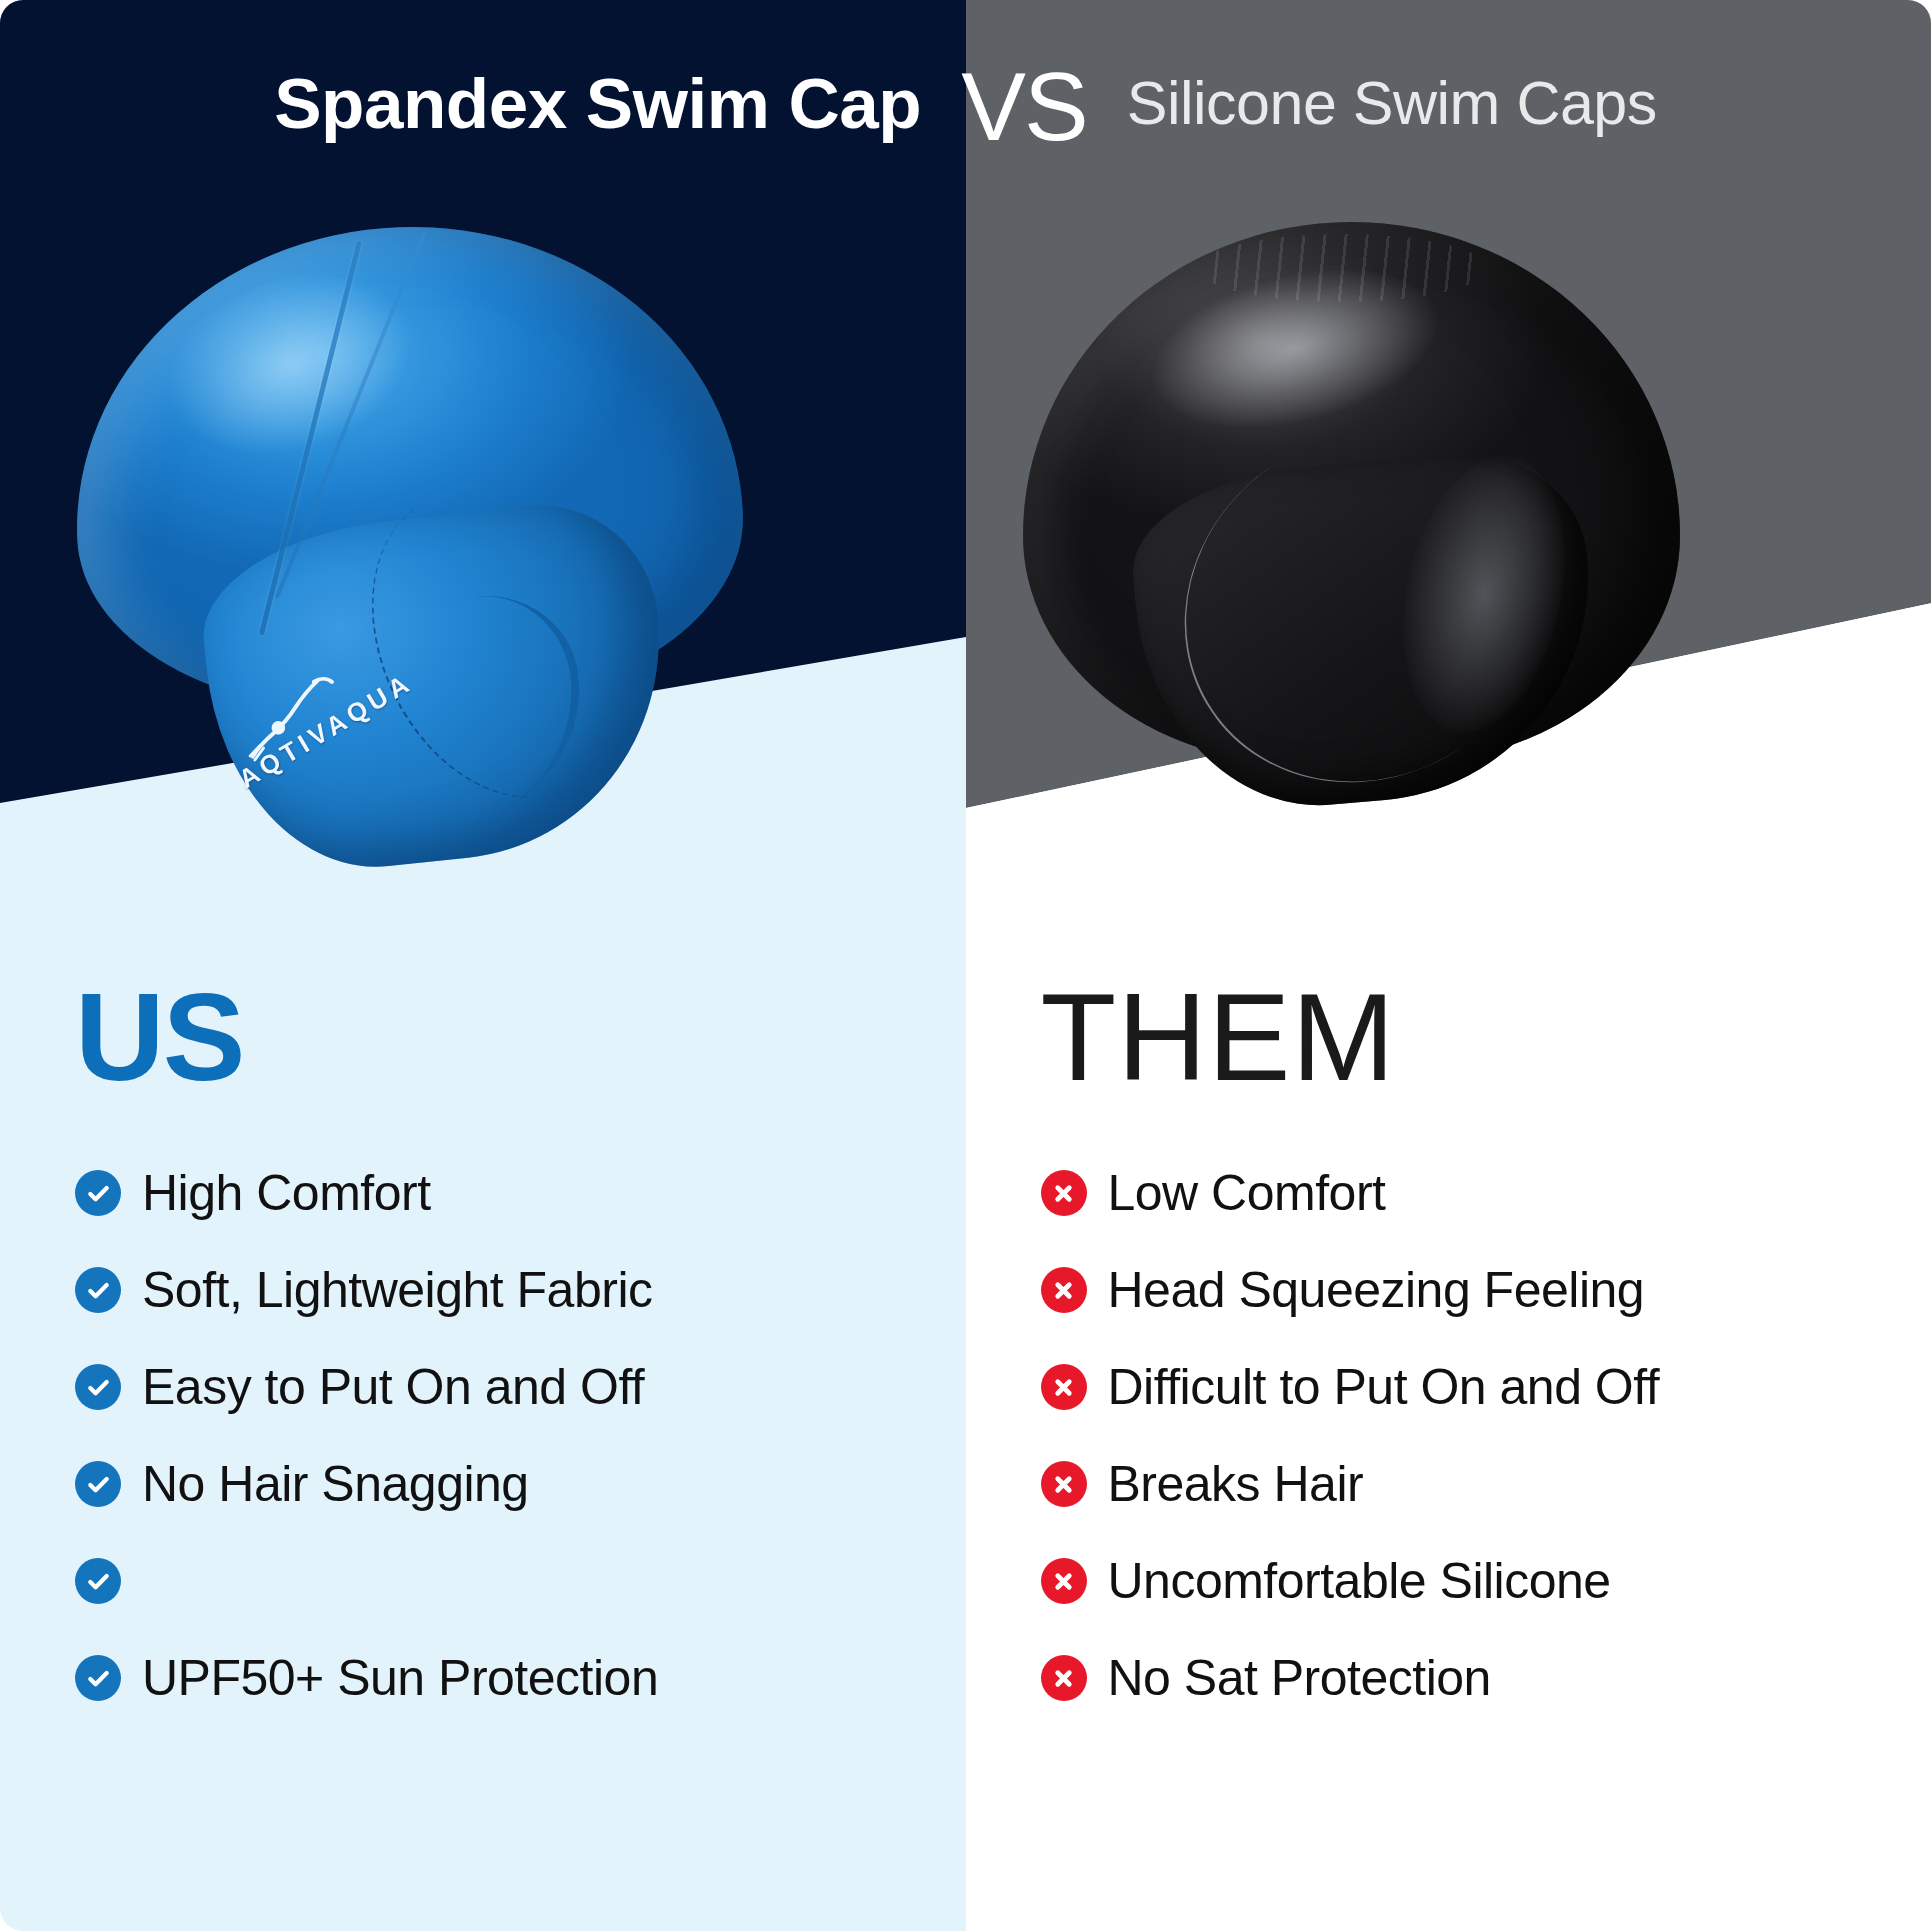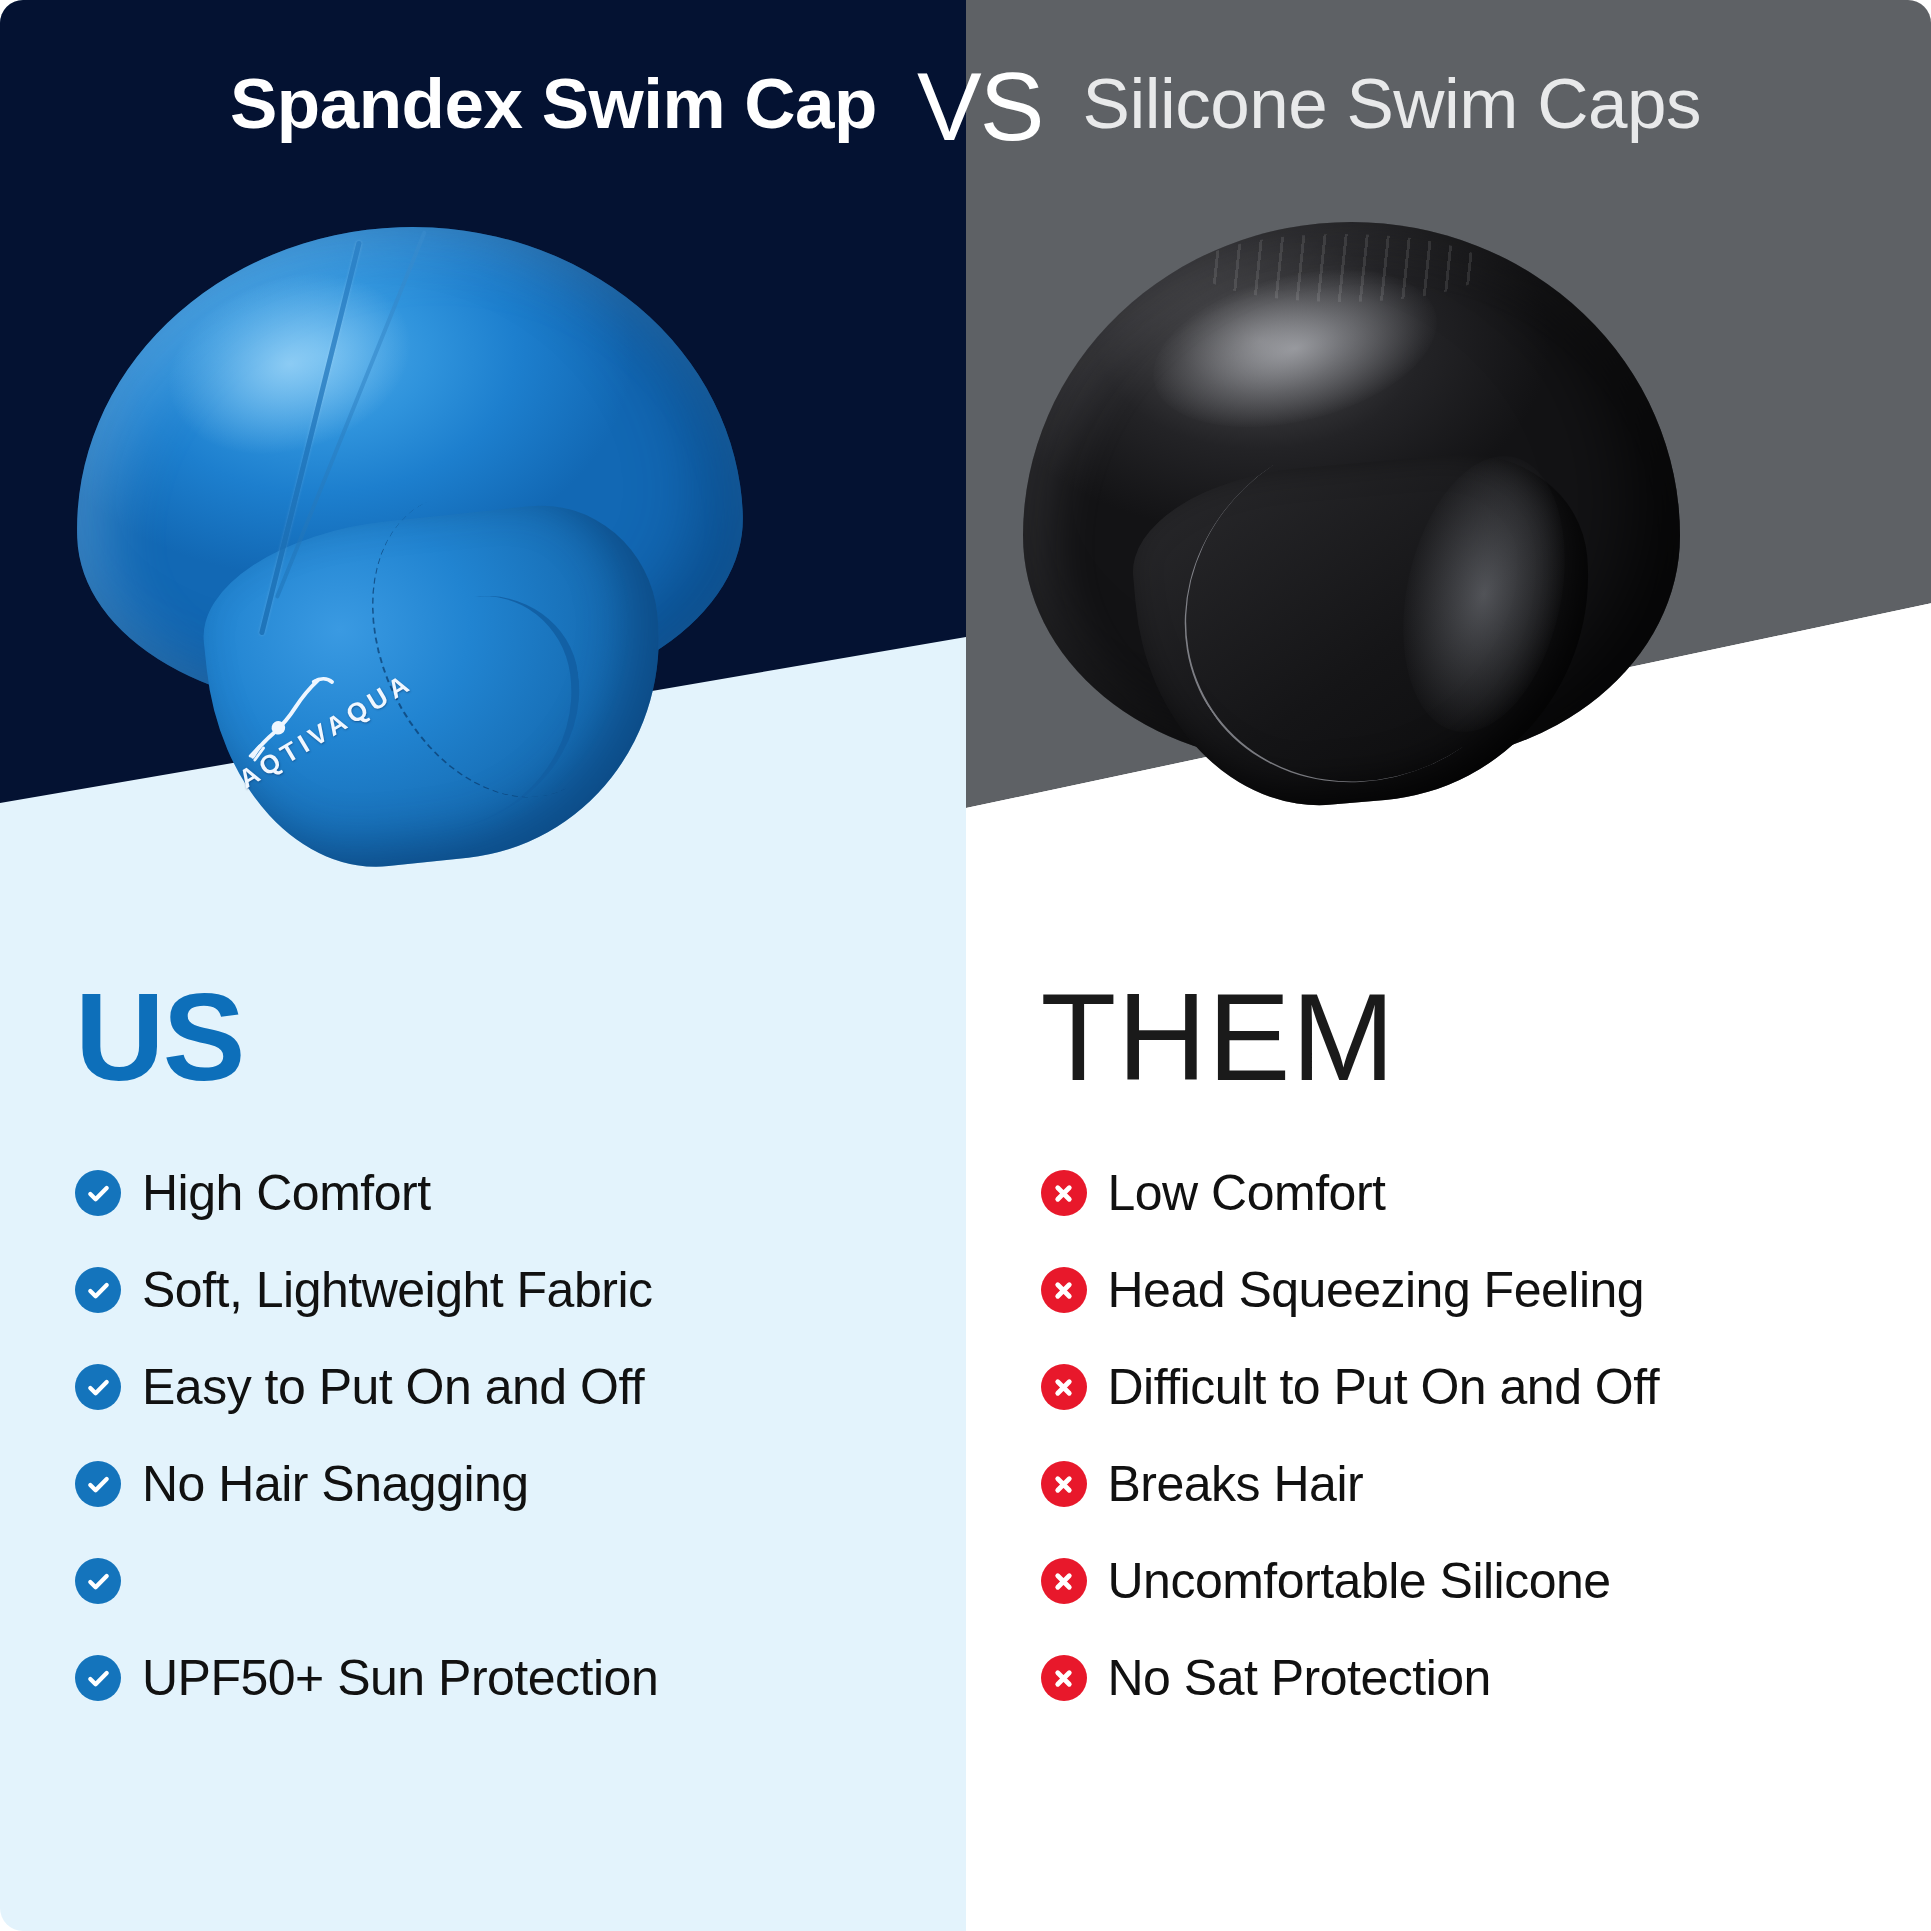--- a/index.html
+++ b/index.html
@@ -46,21 +46,21 @@
   .h-spandex {
     font-size:71px; font-weight:700; color:#ffffff;
     letter-spacing:-0.5px; line-height:1;
   }
   .h-vs {
     font-size:97px; font-weight:300; color:#ffffff;
     line-height:1; margin:0 40px; position:relative; top:3.9px;
     letter-spacing:-1.9px;
   }
   .h-silicone {
-    font-size:71px; font-weight:300; color:#e8e9ea;
+    font-size:61px; font-weight:300; color:#e8e9ea;
     letter-spacing:-0.5px; line-height:1;
   }
 
   
   .cap-wrap { position:absolute; z-index:20; }
 
   
   .cap-blue { left:75px; top:227px; width:666px; height:546px; }
   .cb-dome {
     position:absolute; left:0; top:0; width:666px; height:483px;

